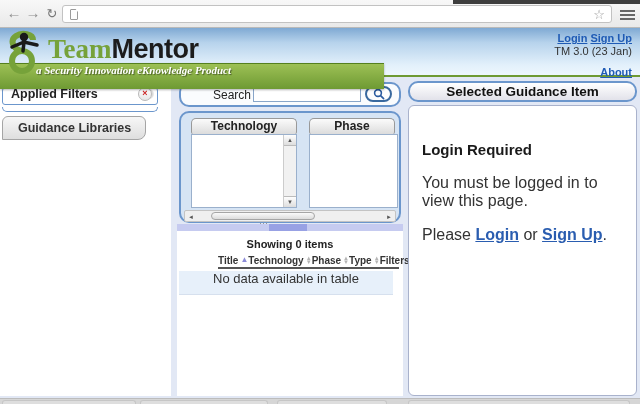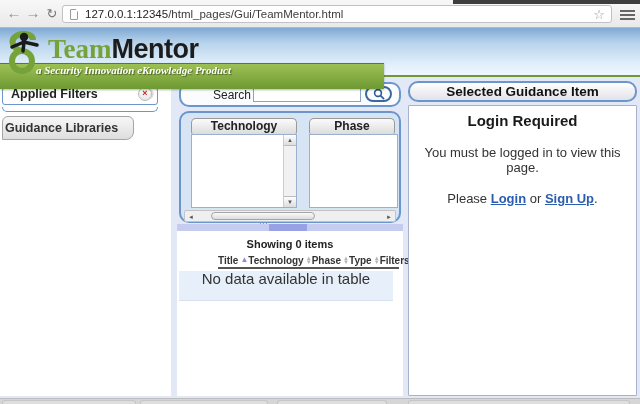--- a/index.html
+++ b/index.html
@@ -52,24 +52,24 @@
   
   .af-header { position:absolute; left:2px; top:83px; width:156px; height:22px; background:#fff;
                border:1px solid #6b96cc; border-radius:8px 8px 3px 3px;
                font-size:12.5px; font-weight:bold; color:#222; line-height:20px; padding-left:8px; }
   .clear-btn { position:absolute; right:5px; top:3px; width:14px; height:14px; border:1px solid #b8b8b8;
                border-radius:50%; background:linear-gradient(#fff,#e6e6e6); text-align:center; cursor:pointer;
                box-shadow:2px 0 0 -1px #d8d8d8, 4px 0 0 -2px #e8e8e8; }
   .clear-btn .x { font-size:9px; font-weight:bold; color:#c22; line-height:11px; display:block; }
   .af-body { position:absolute; left:2px; top:107px; width:156px; height:5px; background:#fff;
              border:1px solid #6b96cc; border-top:none; border-radius:0 0 5px 5px; }
-  .gl-header { position:absolute; left:2px; top:116px; width:132px; height:24px;
+  .gl-header { position:absolute; left:2px; top:116px; width:144px; height:24px;
                background:linear-gradient(#f7f7f7,#dedede); border:1px solid #a5a5a5;
                border-radius:6px 6px 8px 0; font-size:12.5px; font-weight:bold; color:#333;
-               line-height:22px; padding-left:2px; cursor:pointer; }
+               line-height:22px; padding-left:15px; cursor:pointer; }
 
   
   .search-panel { position:absolute; left:179px; top:82px; width:222px; height:25px;
                   background:#fafcfe; border:2px solid #6b96cc; border-radius:10px;padding-left:20px; }
   .search-panel label { position:absolute; left:32px; top:4px; font-size:12px; color:#222; }
   .search-panel input { position:absolute; left:72px; top:3px; width:108px; height:15px;
                         border:1px solid #89a6c9; font-size:11px; padding:0 2px;
                         font-family:"Liberation Sans", sans-serif; }
   .search-btn { position:absolute; right:7px; top:2px; width:27px; height:16px;
                 border:2px solid #39699f; border-radius:9px; background:#fdfdfd; cursor:pointer;
@@ -104,32 +104,32 @@
   .lav-strip { position:absolute; left:177px; top:224px; width:226px; height:7px; background:#c6cbf0; }
   .lav-thumb { position:absolute; left:92px; top:0; width:38px; height:7px; background:#98a1e4; }
   .showing { position:absolute; left:0; top:7px; width:100%; text-align:center;
              font-size:11px; font-weight:bold; color:#222; }
   .thead { position:absolute; left:5px; right:4px; top:22px; height:16px; border-bottom:2px solid #555;
            display:flex; align-items:center; justify-content:space-between;margin-left:36px; }
   .th { display:flex; align-items:center; gap:2px; font-size:10px; font-weight:bold; color:#333; cursor:pointer; }
   .sort-active { color:#8c8cd8; font-size:8px; line-height:8px; }
   .sorts { display:flex; flex-direction:column; }
   .sorts span { font-size:6px; line-height:4px; color:#b5b5b5; }
-  .empty-row { position:absolute; left:2px; right:10px; top:40px; height:30px; background:#e7f0fa;
-               font-size:15px; color:#333; text-align:center; line-height:15px;
+  .empty-row { position:absolute; left:2px; right:10px; top:40px; height:24px; background:#e7f0fa;
+               font-size:13px; color:#333; text-align:center; line-height:15px;
                border-bottom:1px solid #d6e0ee; }
 
   
   .sel-header { position:absolute; left:408px; top:81px; width:229px; height:21px;
                 background:linear-gradient(#ffffff,#e2e2ea); border:2px solid #6b96cc; border-radius:10px;
                 text-align:center; font-size:13.5px; font-weight:bold; color:#111; line-height:17px; }
   .sel-body { position:absolute; left:408px; top:105px; width:229px; height:291px; background:#fff;
-              border:1px solid #a9b2cc; border-radius:1px; padding:4px 13px;text-align:center; }
+              border:1px solid #a9b2cc; border-radius:6px; padding:33px 13px; }
   .sel-body h2 { font-size:15px; margin:2px 0 16px; color:#1a1a1a; }
-  .sel-body p { font-size:13px; color:#333; margin:16px 0 15px; }
+  .sel-body p { font-size:16px; color:#333; margin:16px 0 15px; }
   .sel-body a { color:#2a5db0; font-weight:bold; text-decoration:underline; cursor:pointer; }
 
   
   .taskbar { position:absolute; left:0; top:398px; width:640px; height:6px; background:#d6d6d6;
              border-top:1px solid #bcbcbc; }
   .taskbar i { position:absolute; top:1px; height:8px; border:1px solid #c6c6c6; border-bottom:none;
                border-radius:3px 3px 0 0; background:#dedede; }
   .tb1 { left:2px; width:134px; } .tb2 { left:140px; width:128px; }
   .tb3 { left:277px; width:110px; } .tb4 { left:408px; width:222px; }
 </style>
@@ -138,21 +138,20 @@
 
 <div class="screen">
 
   <div class="chrome">
     <div class="tabstrip-dark"></div>
     <span class="nav back">←</span>
     <span class="nav fwd">→</span>
     <span class="nav reload">↻</span>
     <div class="omnibox">
       <span class="doc-icon"></span>
-      <span class="url"><span>127.0.0.1:12345</span><span class="path">/html_pages/Gui/TeamMentor.html</span></span>
       <span class="star">☆</span>
     </div>
     <div class="menu">
         <i></i>
         <i></i>
         <i></i>
       </div>
   </div>
 
   <div class="header">
@@ -161,20 +160,25 @@
         <ellipse cx="16" cy="31" rx="10" ry="10" fill="none" stroke="#76a23a" stroke-width="6"></ellipse>
         <path d="M27 10 C27 4 16 2 10 6 C4 10 6 19 16 21" fill="none" stroke="#76a23a" stroke-width="6"></path>
         <circle cx="18" cy="7" r="4.2" fill="#1a1a1a"></circle>
         <path d="M6 17 L18 12 L31 15" stroke="#1a1a1a" stroke-width="3.5" fill="none" stroke-linecap="round"></path>
         <path d="M18 12 L17 21" stroke="#1a1a1a" stroke-width="3.5" stroke-linecap="round"></path>
       </svg>
       <span class="logo-text"><span class="team">Team</span><span class="mentor">Mentor</span></span>
     </div>
     <div class="green-line"></div>
     <div class="ribbon"><span>a Security Innovation eKnowledge Product</span></div>
+    <div class="hdr-links">
+      <div><a>Login</a> <a>Sign Up</a></div>
+      <div class="ver">TM 3.0 (23 Jan)</div>
+      <div class="about-row"><a>About</a></div>
+    </div>
   </div>
 
   <div class="main-bg"></div>
   <div class="col-left"></div>
   <div class="col-mid-table"></div>
 
   <div class="af-header">
     <span>Applied Filters</span>
     <span class="clear-btn">
         <span class="x">×</span>

